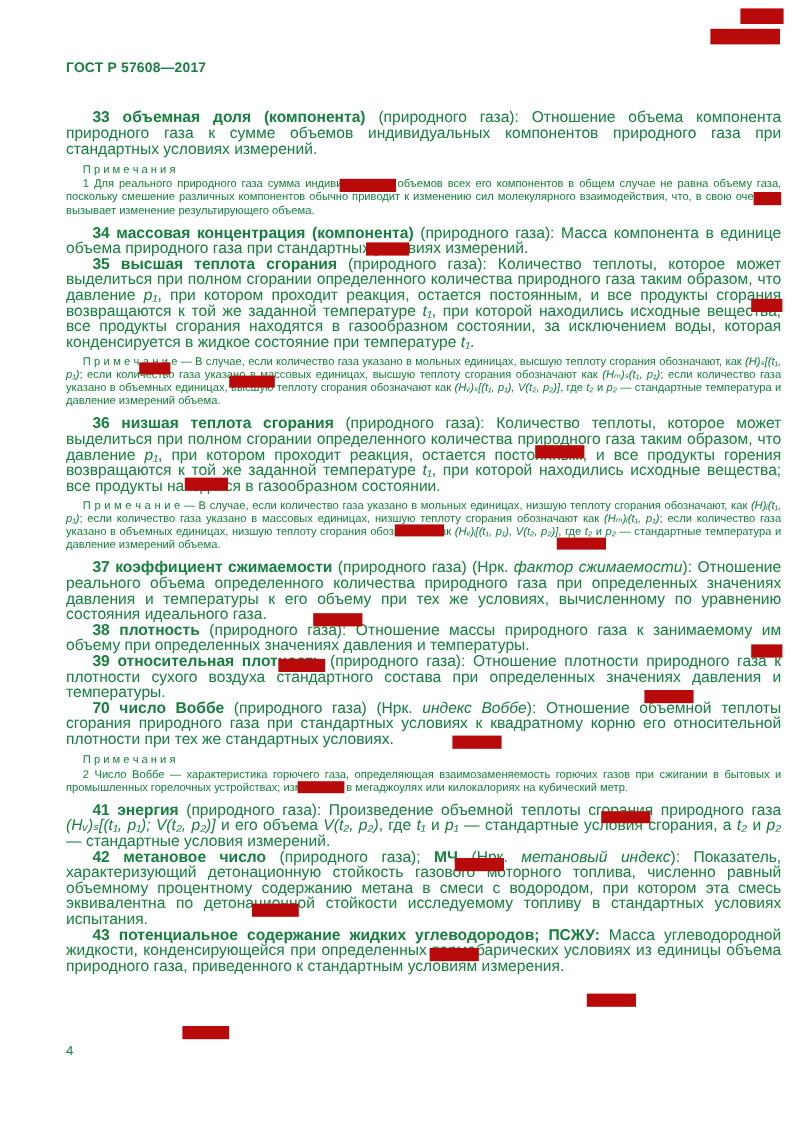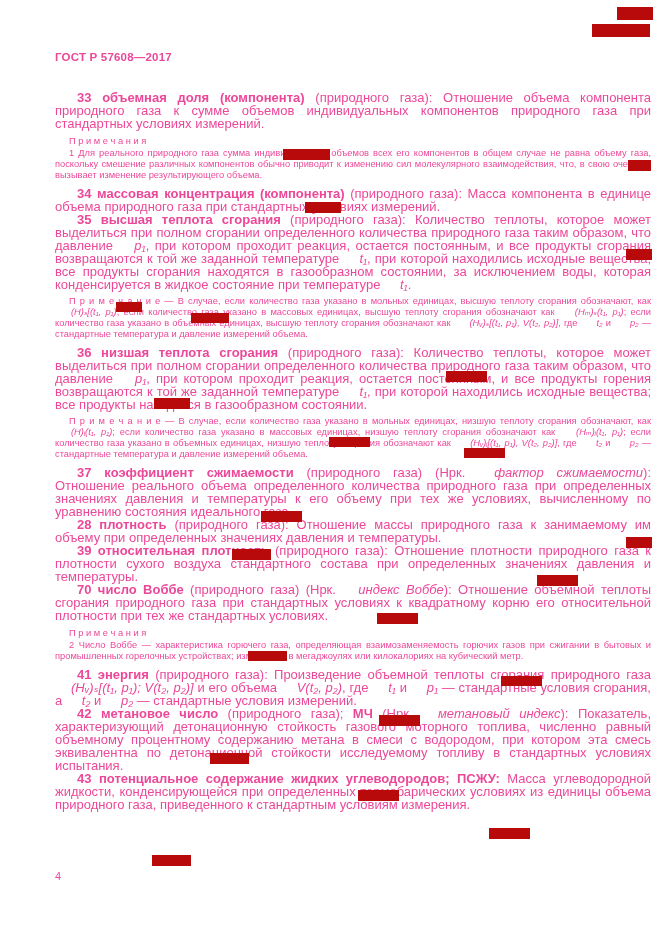--- a/index.html
+++ b/index.html
@@ -1,21 +1,21 @@
 <!DOCTYPE html>
 <html><head>
 <meta charset="utf-8">
 <style>
   html,body { margin:0; padding:0; background:#e8e8e8; }
   .page {
     position:relative;
     width:661px; height:935px;
     background:#ffffff;
     font-family:"Liberation Sans","DejaVu Sans",sans-serif;
-    color:#ec4899;
+    color:#15803d;
     overflow:hidden;
     margin:0 auto;
   }
   .header {
     position:absolute; left:55px; top:51px;
     font-size:11.5px; font-weight:bold; letter-spacing:.2px;
   }
   .content {
     position:absolute; left:55px; top:91px; width:596px;
   }
@@ -27,40 +27,40 @@
     text-align:justify; text-indent:22px;
   }
   p.note, p.note-heading {
     margin:0; font-size:9.3px; line-height:11px;
     text-align:justify; text-indent:14px;
   }
   p.note-heading { text-align:left; margin-top:6px; margin-bottom:1px; }
   p.term + p.note { margin-top:5px; }
   p.note + p.term { margin-top:6px; }
   .b { font-weight:bold; }
-  .i { font-style:italic;margin-left:16px; }
+  .i { font-style:italic; }
   .overlay { position:absolute; left:0; top:0; width:661px; height:935px; pointer-events:none; }
   .redact { position:absolute; }
 </style>
 </head>
 <body>
 
 <div class="page">
   <div class="header">ГОСТ Р 57608—2017</div>
   <div class="content">
       <p class="term"><span class="b ">33 объемная доля (компонента) </span><span class="">(природного газа): Отношение объема компонента природного газа к сумме объемов индивидуальных компонентов природного газа при стандартных условиях измерений.</span></p>
       <p class="note-heading"><span class="">П р и м е ч а н и я</span></p>
       <p class="note"><span class="">1 Для реального природного газа сумма индивидуальных объемов всех его компонентов в общем случае не равна объему газа, поскольку смешение различных компонентов обычно приводит к изменению сил молекулярного взаимодействия, что, в свою очередь, вызывает изменение результирующего объема.</span></p>
       <p class="term"><span class="b ">34 массовая концентрация (компонента) </span><span class="">(природного газа): Масса компонента в единице объема природного газа при стандартных условиях измерений.</span></p>
       <p class="term"><span class="b ">35 высшая теплота сгорания </span><span class="">(природного газа): Количество теплоты, которое может выделиться при полном сгорании определенного количества природного газа таким образом, что давление </span><span class="i">p₁</span><span class="">, при котором проходит реакция, остается постоянным, и все продукты сгорания возвращаются к той же заданной температуре </span><span class="i">t₁</span><span class="">, при которой находились исходные вещества; все продукты сгорания находятся в газообразном состоянии, за исключением воды, которая конденсируется в жидкое состояние при температуре </span><span class="i">t₁</span><span class="">.</span></p>
       <p class="note"><span class="">П р и м е ч а н и е — В случае, если количество газа указано в мольных единицах, высшую теплоту сгорания обозначают, как </span><span class="i">(H)ₛ[(t₁, p₁)</span><span class="">; если количество газа указано в массовых единицах, высшую теплоту сгорания обозначают как </span><span class="i">(Hₘ)ₛ(t₁, p₁)</span><span class="">; если количество газа указано в объемных единицах, высшую теплоту сгорания обозначают как </span><span class="i">(Hᵥ)ₛ[(t₁, p₁), V(t₂, p₂)]</span><span class="">, где </span><span class="i">t₂</span><span class=""> и </span><span class="i">p₂</span><span class=""> — стандартные температура и давление измерений объема.</span></p>
       <p class="term"><span class="b ">36 низшая теплота сгорания </span><span class="">(природного газа): Количество теплоты, которое может выделиться при полном сгорании определенного количества природного газа таким образом, что давление </span><span class="i">p₁</span><span class="">, при котором проходит реакция, остается постоянным, и все продукты горения возвращаются к той же заданной температуре </span><span class="i">t₁</span><span class="">, при которой находились исходные вещества; все продукты находятся в газообразном состоянии.</span></p>
       <p class="note"><span class="">П р и м е ч а н и е — В случае, если количество газа указано в мольных единицах, низшую теплоту сгорания обозначают, как </span><span class="i">(H)ᵢ(t₁, p₁)</span><span class="">; если количество газа указано в массовых единицах, низшую теплоту сгорания обозначают как </span><span class="i">(Hₘ)ᵢ(t₁, p₁)</span><span class="">; если количество газа указано в объемных единицах, низшую теплоту сгорания обозначают как </span><span class="i">(Hᵥ)ᵢ[(t₁, p₁), V(t₂, p₂)]</span><span class="">, где </span><span class="i">t₂</span><span class=""> и </span><span class="i">p₂</span><span class=""> — стандартные температура и давление измерений объема.</span></p>
       <p class="term"><span class="b ">37 коэффициент сжимаемости </span><span class="">(природного газа) (Нрк. </span><span class="i">фактор сжимаемости</span><span class="">): Отношение реального объема определенного количества природного газа при определенных значениях давления и температуры к его объему при тех же условиях, вычисленному по уравнению состояния идеального газа.</span></p>
-      <p class="term"><span class="b ">28 плотность </span><span class="">(природного газа): Отношение массы природного газа к занимаемому им объему при определенных значениях давления и температуры.</span></p>
+      <p class="term"><span class="b ">38 плотность </span><span class="">(природного газа): Отношение массы природного газа к занимаемому им объему при определенных значениях давления и температуры.</span></p>
       <p class="term"><span class="b ">39 относительная плотность </span><span class="">(природного газа): Отношение плотности природного газа к плотности сухого воздуха стандартного состава при определенных значениях давления и температуры.</span></p>
       <p class="term"><span class="b ">70 число Воббе </span><span class="">(природного газа) (Нрк. </span><span class="i">индекс Воббе</span><span class="">): Отношение объемной теплоты сгорания природного газа при стандартных условиях к квадратному корню его относительной плотности при тех же стандартных условиях.</span></p>
       <p class="note-heading"><span class="">П р и м е ч а н и я</span></p>
       <p class="note"><span class="">2 Число Воббе — характеристика горючего газа, определяющая взаимозаменяемость горючих газов при сжигании в бытовых и промышленных горелочных устройствах; измеряется в мегаджоулях или килокалориях на кубический метр.</span></p>
       <p class="term"><span class="b ">41 энергия </span><span class="">(природного газа): Произведение объемной теплоты сгорания природного газа </span><span class="i">(Hᵥ)ₛ[(t₁, p₁); V(t₂, p₂)]</span><span class=""> и его объема </span><span class="i">V(t₂, p₂)</span><span class="">, где </span><span class="i">t₁</span><span class=""> и </span><span class="i">p₁</span><span class=""> — стандартные условия сгорания, а </span><span class="i">t₂</span><span class=""> и </span><span class="i">p₂</span><span class=""> — стандартные условия измерений.</span></p>
       <p class="term"><span class="b ">42 метановое число </span><span class="">(природного газа); </span><span class="b ">МЧ </span><span class="">(Нрк. </span><span class="i">метановый индекс</span><span class="">): Показатель, характеризующий детонационную стойкость газового моторного топлива, численно равный объемному процентному содержанию метана в смеси с водородом, при котором эта смесь эквивалентна по детонационной стойкости исследуемому топливу в стандартных условиях испытания.</span></p>
       <p class="term"><span class="b ">43 потенциальное содержание жидких углеводородов; ПСЖУ: </span><span class="">Масса углеводородной жидкости, конденсирующейся при определенных термобарических условиях из единицы объема природного газа, приведенного к стандартным условиям измерения.</span></p>
     </div>
   <div class="footer">4</div>
   <div class="overlay">

